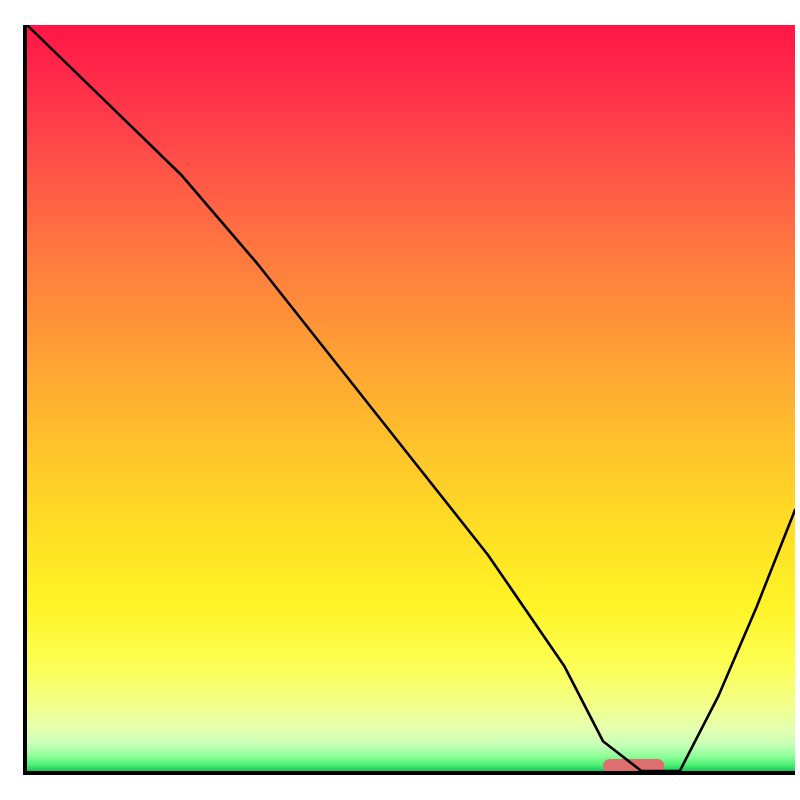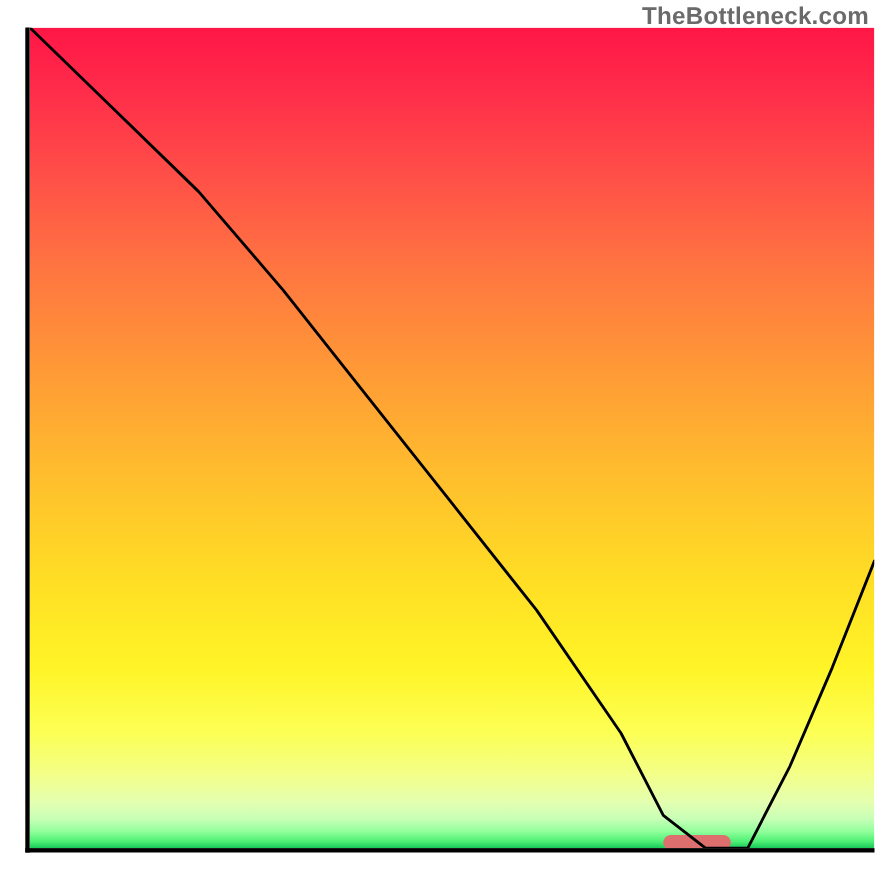--- a/index.html
+++ b/index.html
@@ -41,21 +41,20 @@
   svg {
     display: block;
     width: 100%;
     height: 100%;
   }
 </style>
 </head>
 <body>
 
 <div class="frame">
-  <div class="watermark">TheBottleneck.com</div>
 
   <div class="plot">
     <svg id="chart-svg" preserveAspectRatio="none" viewBox="0 0 768 746">
         <defs>
           <linearGradient id="bg-grad" x1="0" y1="0" x2="0" y2="1">
             <stop offset="0%" stop-color="#ff1646"></stop>
             <stop offset="7.000000000000001%" stop-color="#ff2a4a"></stop>
             <stop offset="18%" stop-color="#ff4f48"></stop>
             <stop offset="30%" stop-color="#ff7740"></stop>
             <stop offset="42%" stop-color="#ff9a36"></stop>

